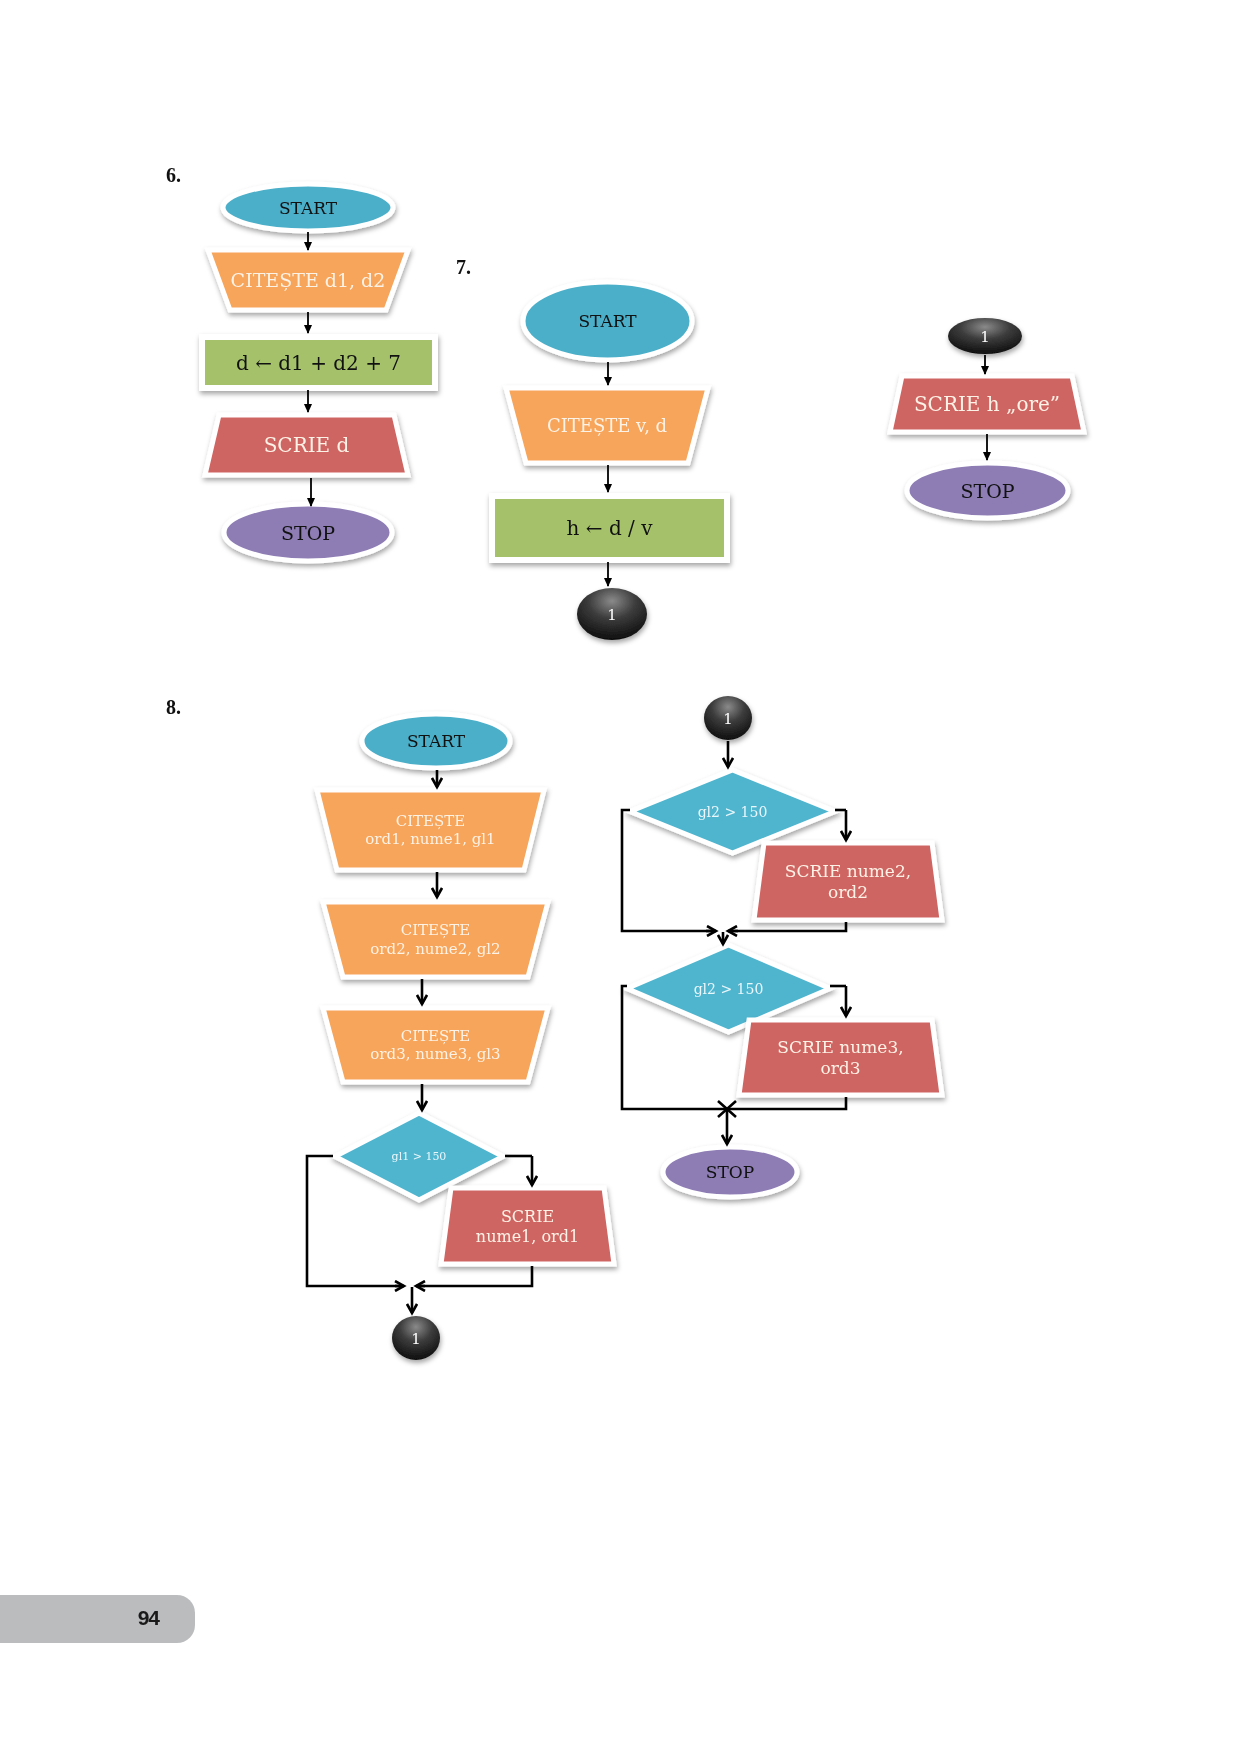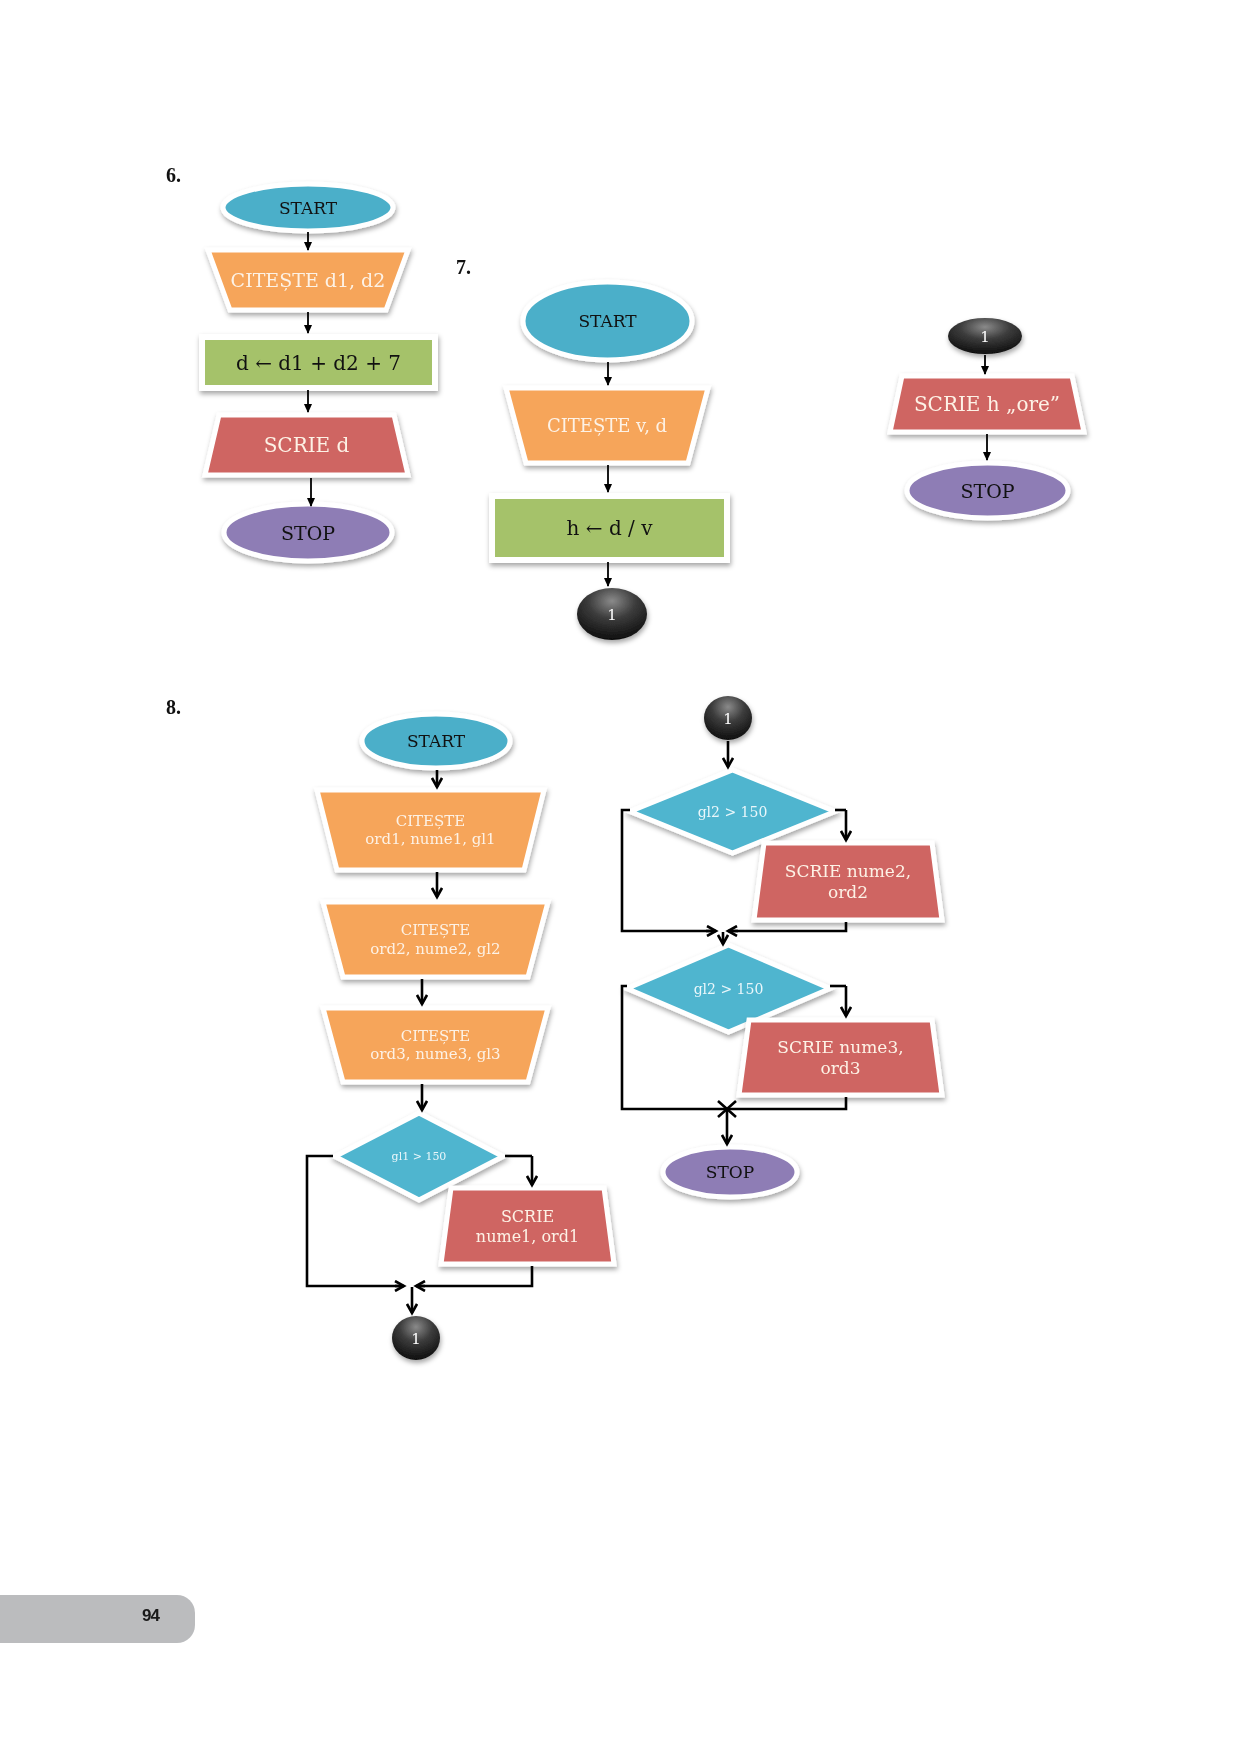--- a/index.html
+++ b/index.html
@@ -4,21 +4,21 @@
   <style>
     html, body { margin: 0; padding: 0; background: #ffffff; }
     body { width: 1240px; height: 1754px; position: relative; overflow: hidden;
            font-family: "DejaVu Serif", "Liberation Serif", serif; }
     #canvas { position: absolute; left: 0; top: 0; }
     .exnum { position: absolute; font-family: "Liberation Serif", serif; font-weight: bold;
              font-size: 20px; color: #111; }
     #page-number-bar { position: absolute; left: 0; top: 1595px; width: 195px; height: 48px;
              background: #bbbcbe; border-radius: 0 18px 18px 0; }
     #page-number { position: absolute; right: 36px; top: 11px; font-family: "Liberation Sans", sans-serif;
-             font-weight: bold; font-size: 17px; color: #1a1a1a; letter-spacing: -1px; }
+             font-weight: bold; font-size: 21px; color: #1a1a1a; letter-spacing: -1px; }
   </style>
 </head>
 <body>
 
 <span class="exnum" style="left:166px; top:164px;">6.</span>
 <span class="exnum" style="left:456px; top:256px;">7.</span>
 <span class="exnum" style="left:166px; top:696px;">8.</span>
 
 <svg id="canvas" width="1240" height="1754" xmlns="http://www.w3.org/2000/svg">
   <defs>

